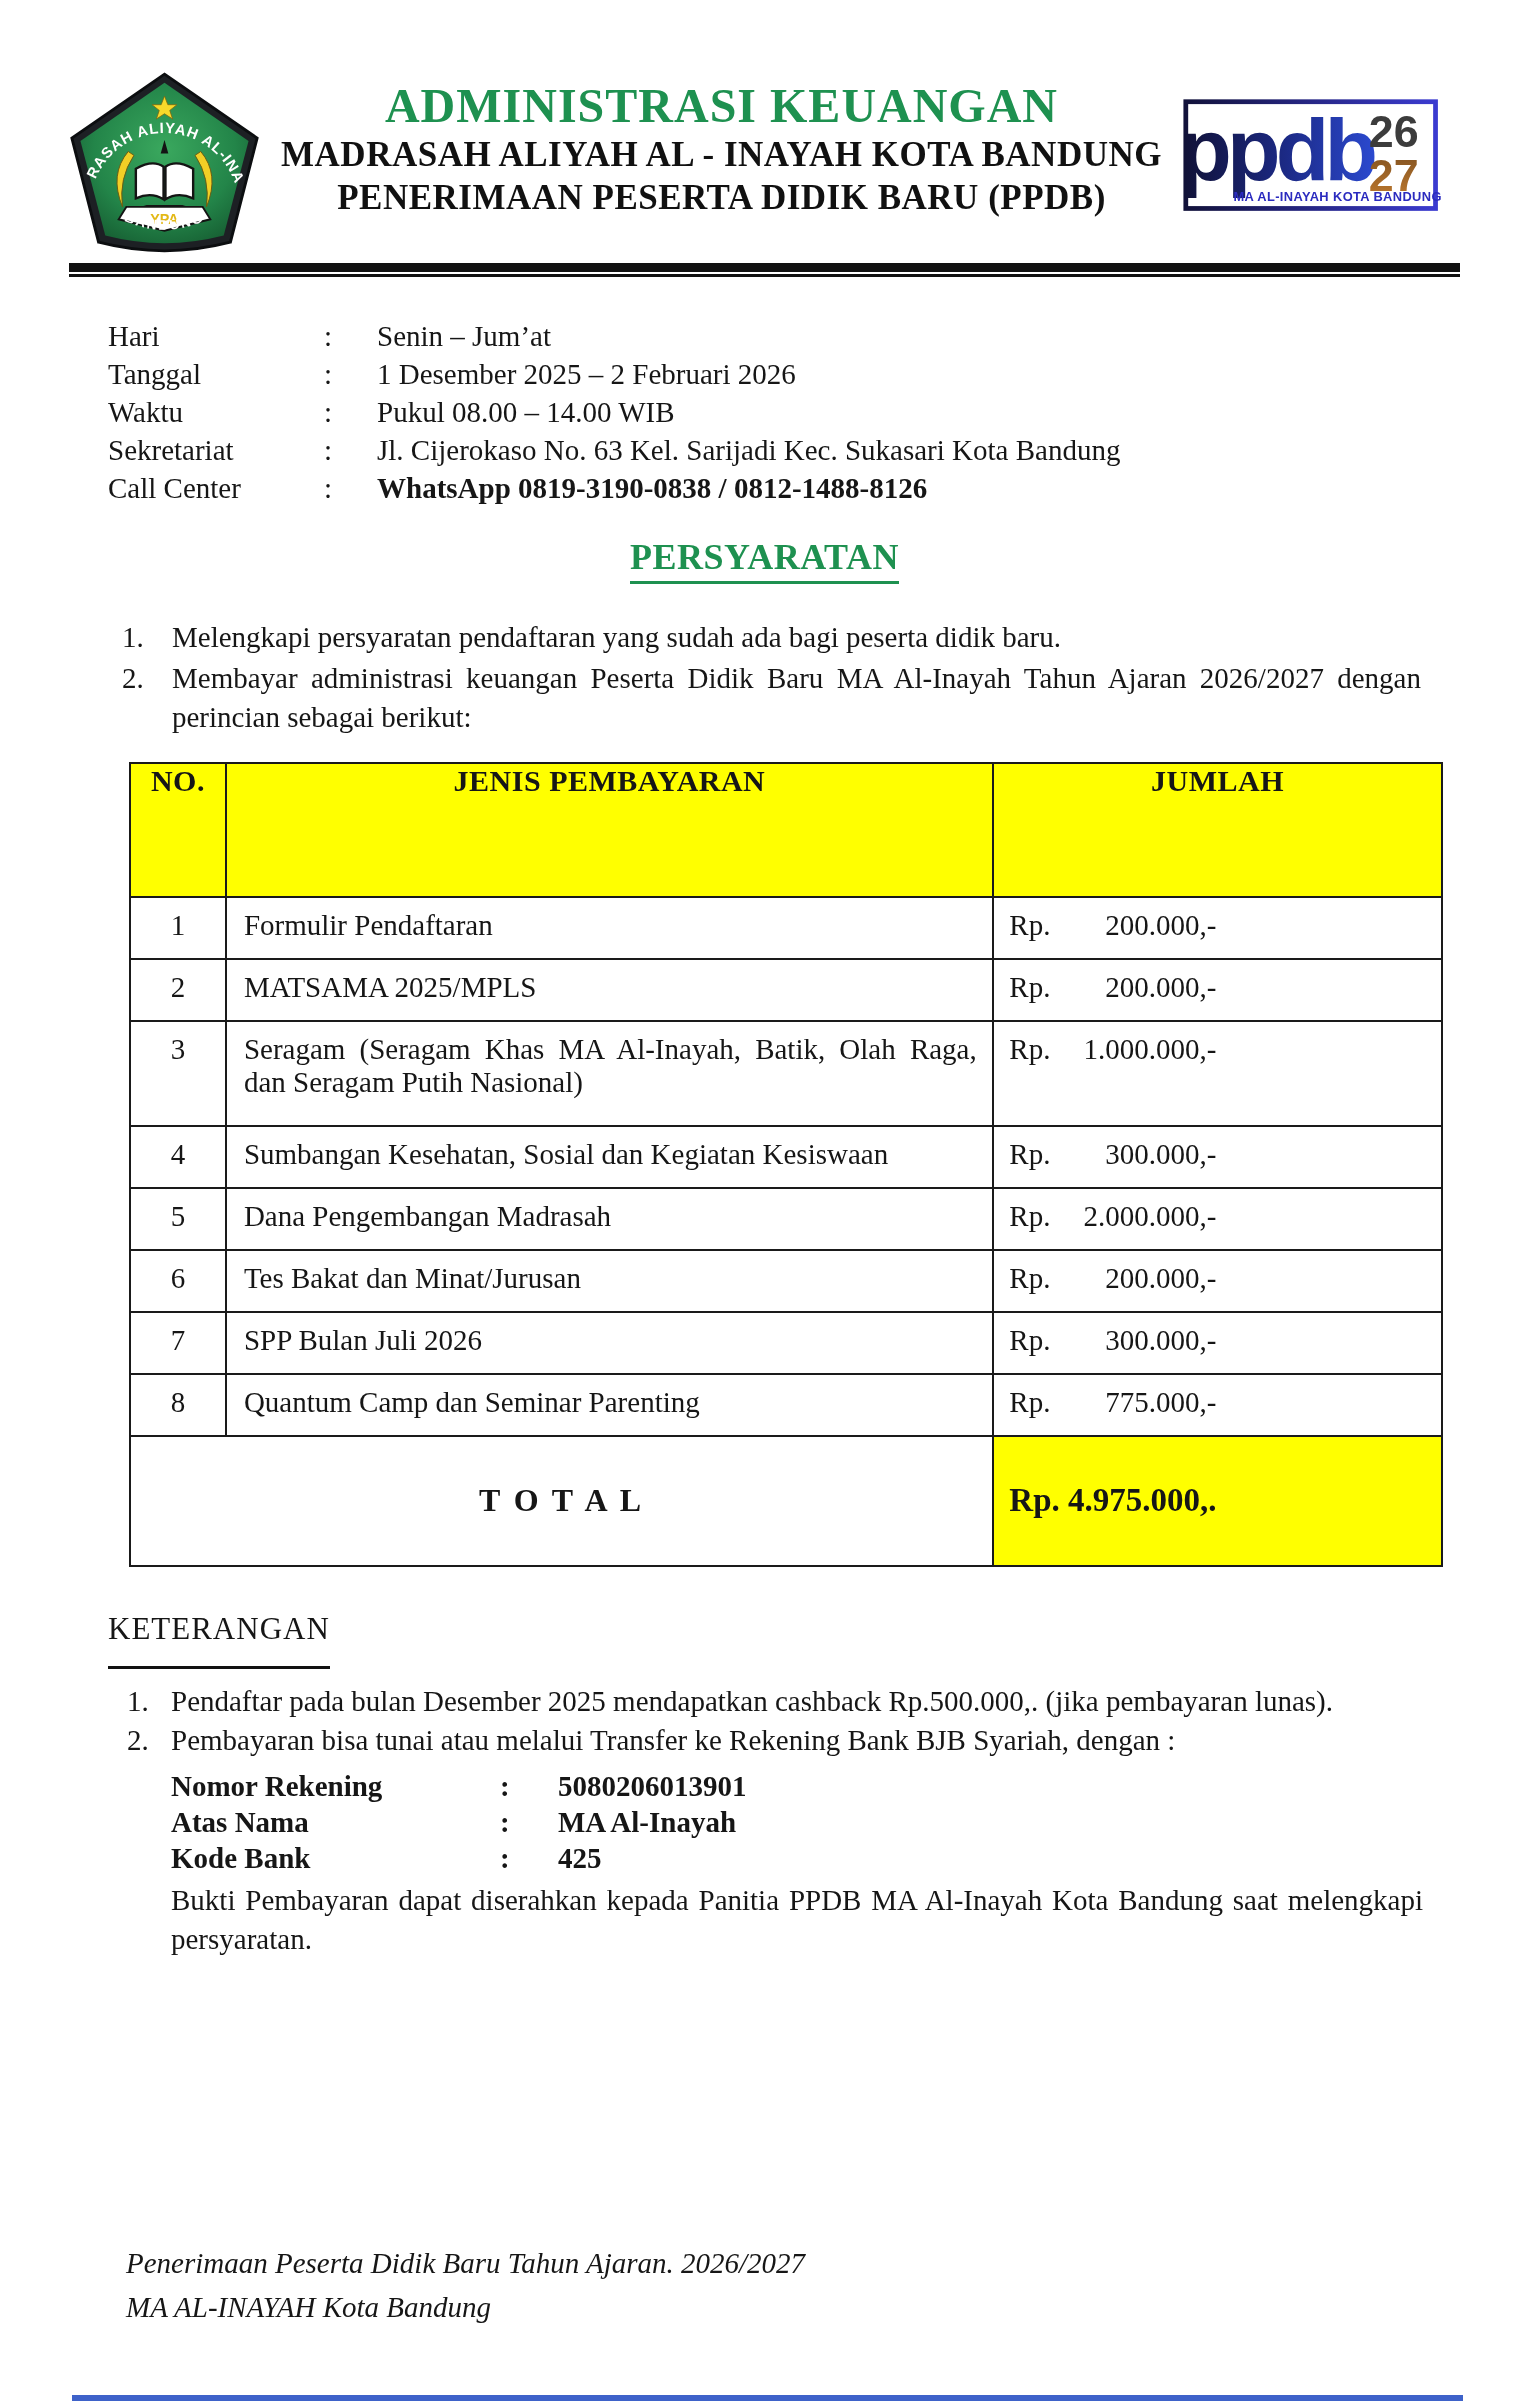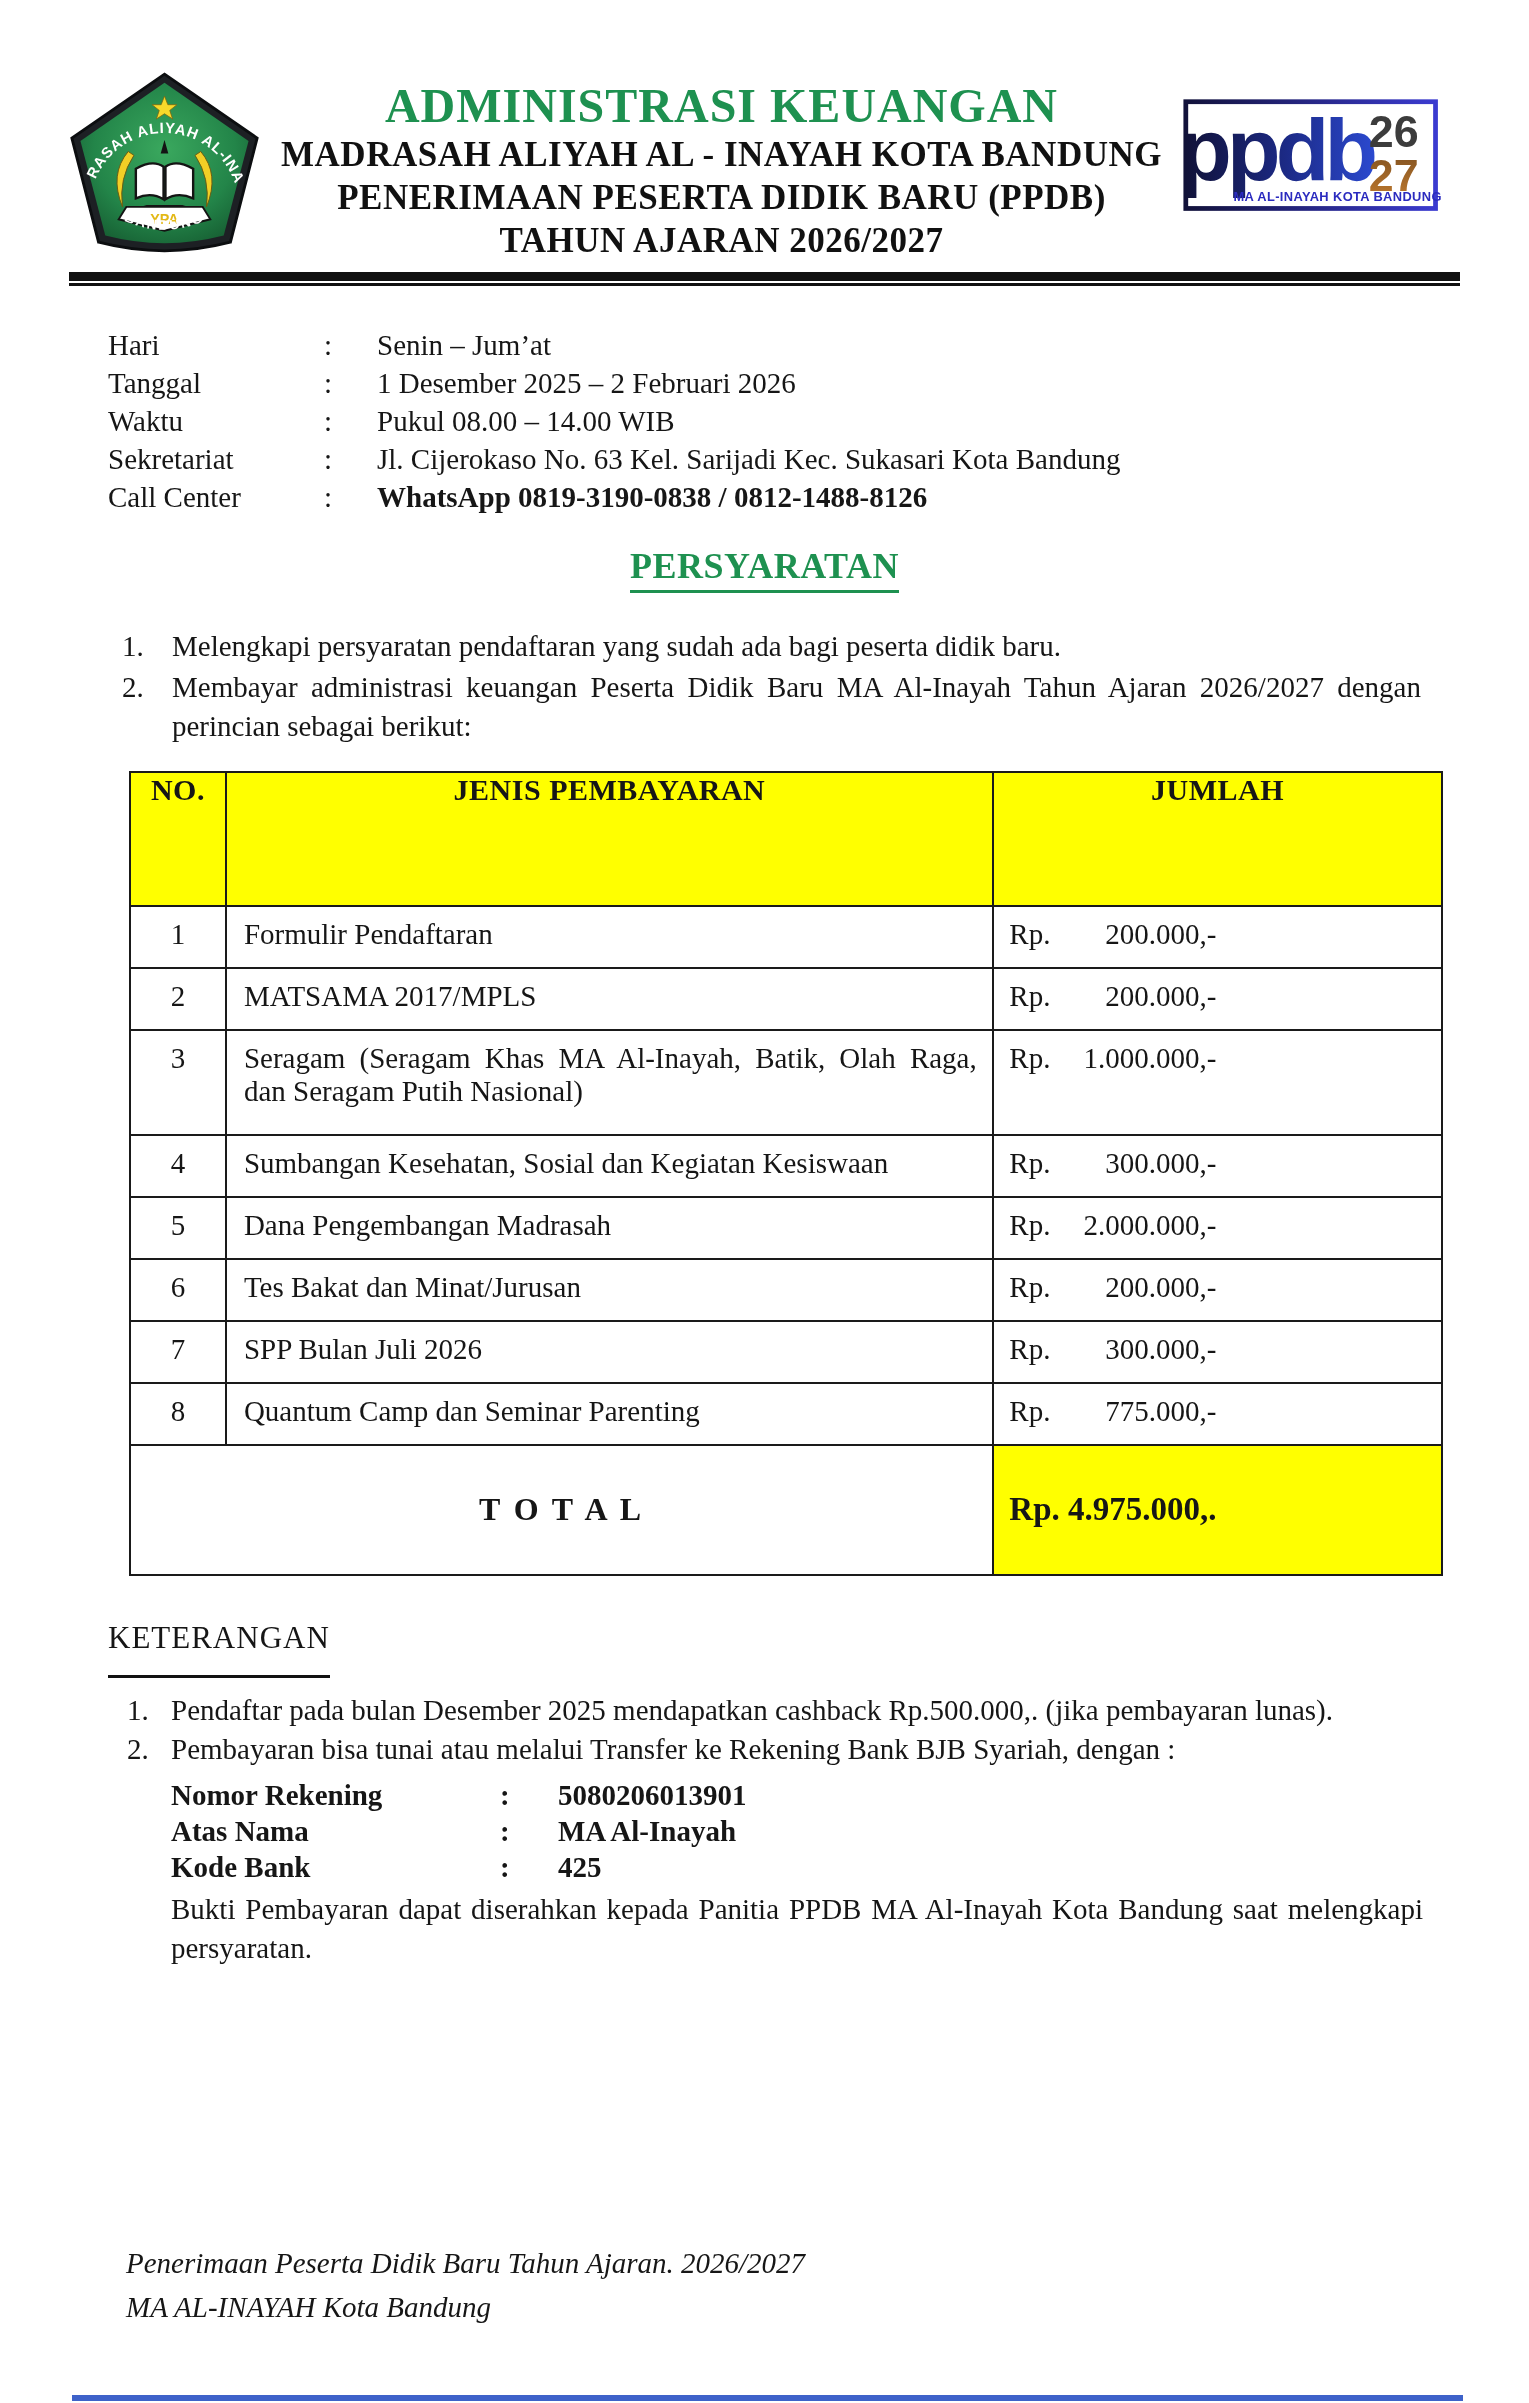--- a/index.html
+++ b/index.html
@@ -116,21 +116,20 @@
         <text font-family="Liberation Sans, sans-serif" font-size="14.5" font-weight="bold" fill="#ffffff" letter-spacing="2">
           <textPath href="#arcBottom" startOffset="50%" text-anchor="middle">BANDUNG</textPath>
         </text>
       </svg>
     </div>
 
     <div class="head-center">
       <div class="head-title">ADMINISTRASI KEUANGAN</div>
       <div class="head-sub">MADRASAH ALIYAH AL - INAYAH KOTA BANDUNG</div>
       <div class="head-sub">PENERIMAAN PESERTA DIDIK BARU (PPDB)</div>
-      <div class="head-sub">TAHUN AJARAN 2026/2027</div>
     </div>
 
     <div class="logo-right">
       <svg class="svg-logo" width="272" height="122" viewBox="0 0 285 128">
         <defs>
           <linearGradient id="gFrame" x1="0" y1="0" x2="1" y2="0">
             <stop offset="0%" stop-color="#12123a"></stop>
             <stop offset="100%" stop-color="#3b3bd0"></stop>
           </linearGradient>
           <linearGradient id="gWord" x1="0" y1="0" x2="1" y2="0">
@@ -207,21 +206,21 @@
       </tr>
     </thead>
     <tbody>
       <tr>
         <td class="no">1</td>
         <td class="jenis">Formulir Pendaftaran</td>
         <td class="jumlah"><span class="rp">Rp.</span><span class="amt">200.000,-</span></td>
       </tr>
       <tr>
         <td class="no">2</td>
-        <td class="jenis">MATSAMA 2017/MPLS</td>
+        <td class="jenis">MATSAMA 2025/MPLS</td>
         <td class="jumlah"><span class="rp">Rp.</span><span class="amt">200.000,-</span></td>
       </tr>
       <tr class="tall">
         <td class="no">3</td>
         <td class="jenis">Seragam (Seragam Khas MA Al-Inayah, Batik, Olah Raga, dan Seragam Putih Nasional)</td>
         <td class="jumlah"><span class="rp">Rp.</span><span class="amt">1.000.000,-</span></td>
       </tr>
       <tr>
         <td class="no">4</td>
         <td class="jenis">Sumbangan Kesehatan, Sosial dan Kegiatan Kesiswaan</td>

